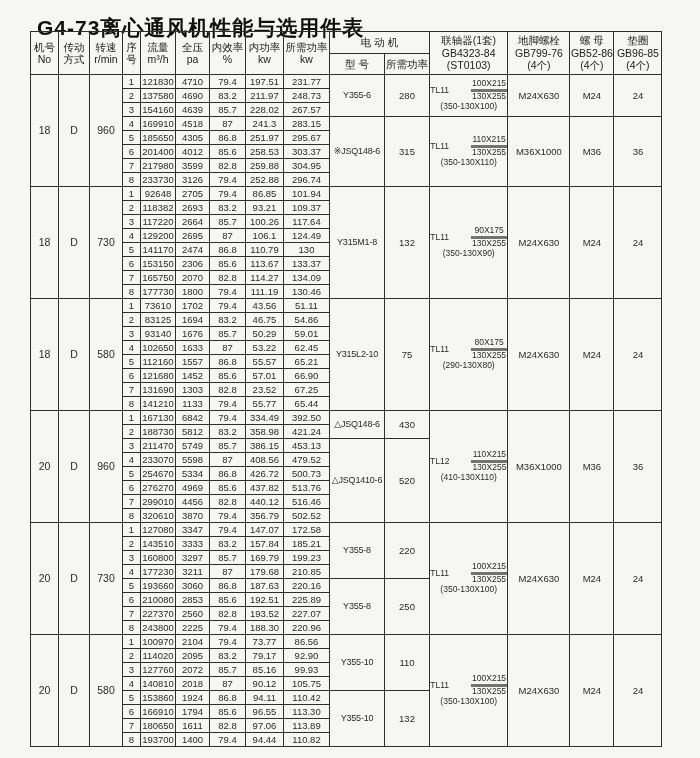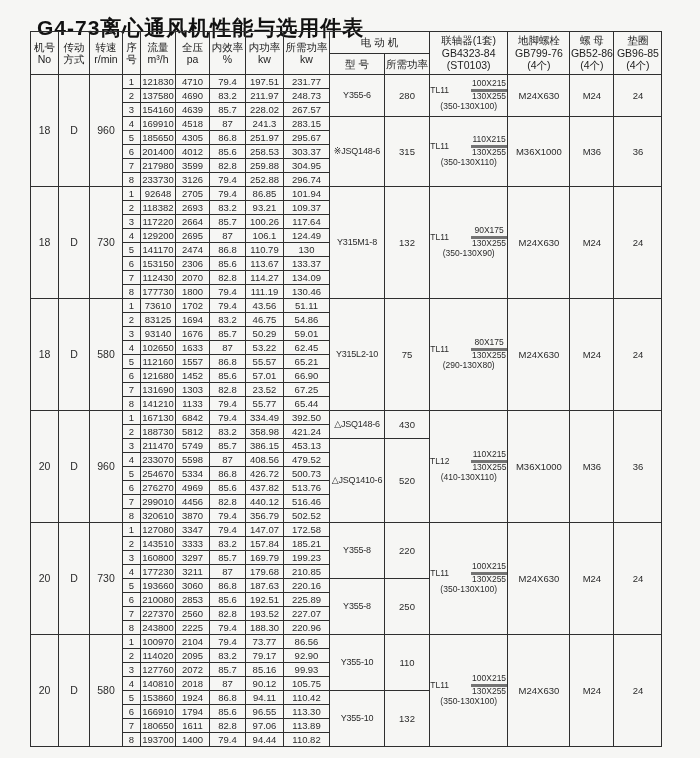--- a/index.html
+++ b/index.html
@@ -293,21 +293,21 @@
         <tr>
           <td>6</td>
           <td>153150</td>
           <td>2306</td>
           <td>85.6</td>
           <td>113.67</td>
           <td>133.37</td>
         </tr>
         <tr>
           <td>7</td>
-          <td>112430</td>
+          <td>165750</td>
           <td>2070</td>
           <td>82.8</td>
           <td>114.27</td>
           <td>134.09</td>
         </tr>
         <tr>
           <td>8</td>
           <td>177730</td>
           <td>1800</td>
           <td>79.4</td>

